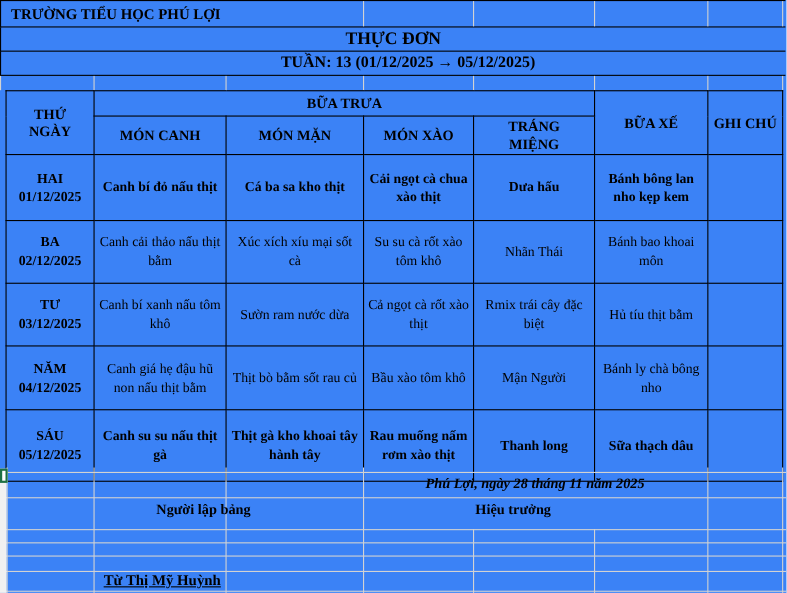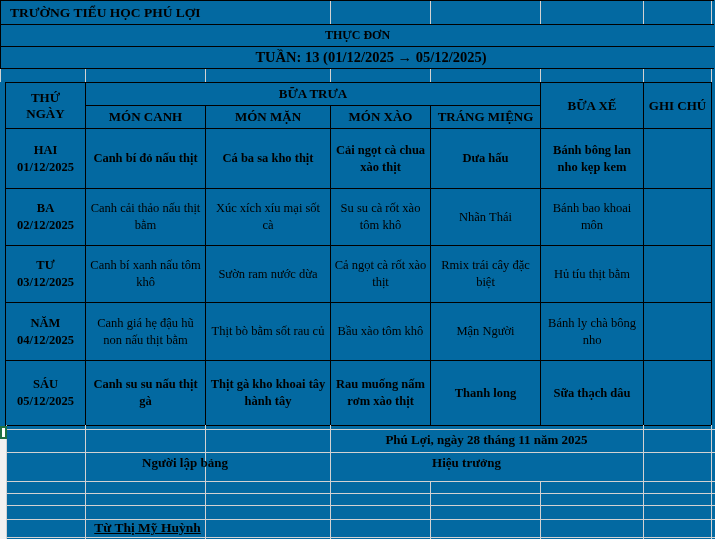--- a/index.html
+++ b/index.html
@@ -1,47 +1,47 @@
 <!DOCTYPE html>
 <html><head>
 <meta charset="utf-8">
 <style>
   html,body{margin:0;padding:0;background:#fff;}
   .screen{
-    position:relative;width:715px;height:539px;background:#0369a1;
+    position:relative;width:715px;height:539px;background:#3b82f6;
     font-family:"Liberation Serif","DejaVu Serif",serif;color:#000;
     overflow:hidden;
   }
   
   .t-row{position:absolute;left:0;width:714px;box-sizing:border-box;border-left:1px solid #000;}
   .t-row1{top:0;height:25px;border-top:1px solid #000;border-bottom:1px solid #000;
           font-weight:bold;font-size:13.5px;line-height:23px;padding-left:9px;}
   .t-row2{top:25px;height:22px;border-bottom:1px solid #000;
-          font-weight:bold;font-size:12px;line-height:21px;text-align:center;}
+          font-weight:bold;font-size:16px;line-height:21px;text-align:center;}
   .t-row3{top:47px;height:22px;border-bottom:1px solid #000;
           font-weight:bold;font-size:14.5px;line-height:21px;text-align:center;padding-left:27px;}
   
   .gl{position:absolute;background:#d2d2d2;}
   .glv{width:1px;}
   .glh{height:1px;}
   
   table.menu{position:absolute;left:5px;top:82px;width:706px;
     border-collapse:collapse;table-layout:fixed;}
   table.menu th, table.menu td{
     border:1px solid #000;text-align:center;vertical-align:middle;
     padding:1px 3px;overflow:hidden;
   }
   table.menu th{font-size:13px;font-weight:bold;}
   table.menu td{font-size:12.5px;line-height:1.35;}
   td.day-col{font-weight:bold;font-size:13px;line-height:1.45;}
   tr.bold-row td{font-weight:bold;}
   
   .f-text{position:absolute;white-space:nowrap;}
   .f-date{top:432px;left:330px;width:313px;text-align:center;
-          font-weight:bold;font-size:13px;}
+          font-style:italic;font-weight:bold;font-size:13px;}
   .f-pre{top:455px;left:85px;width:120px;text-align:center;font-weight:bold;font-size:13px;padding-left:40px;}
   .f-pri{top:455px;left:310px;width:313px;text-align:center;font-weight:bold;font-size:13px;}
   .f-name{top:520px;left:80px;width:135px;text-align:center;font-weight:bold;font-size:13.5px;text-decoration:underline;}
   .sel-green{position:absolute;left:0;top:426px;width:7px;height:13px;
     box-sizing:border-box;border:2px solid #1e7145;background:#fff;}
   .sliver{position:absolute;left:0;top:439px;width:6px;height:100px;background:#f1f1f1;}
 </style>
 </head>
 <body>
 
@@ -82,21 +82,21 @@
           <div>NGÀY</div>
         </th>
         <th colspan="4">BỮA TRƯA</th>
         <th rowspan="2">BỮA XẾ</th>
         <th rowspan="2">GHI CHÚ</th>
       </tr>
       <tr style="height:23px">
         <th>MÓN CANH</th>
         <th>MÓN MẶN</th>
         <th>MÓN XÀO</th>
-        <th style="padding:1px 0">TRÁNG MIỆNG</th>
+        <th style="padding:1px 12px">TRÁNG MIỆNG</th>
       </tr>
     </thead>
     <tbody>
       <tr class="bold-row" style="height:60px">
         <td class="day-col">
           <div>HAI</div>
           <div>01/12/2025</div>
         </td>
         <td>Canh bí đỏ nấu thịt</td>
         <td>Cá ba sa kho thịt</td>

